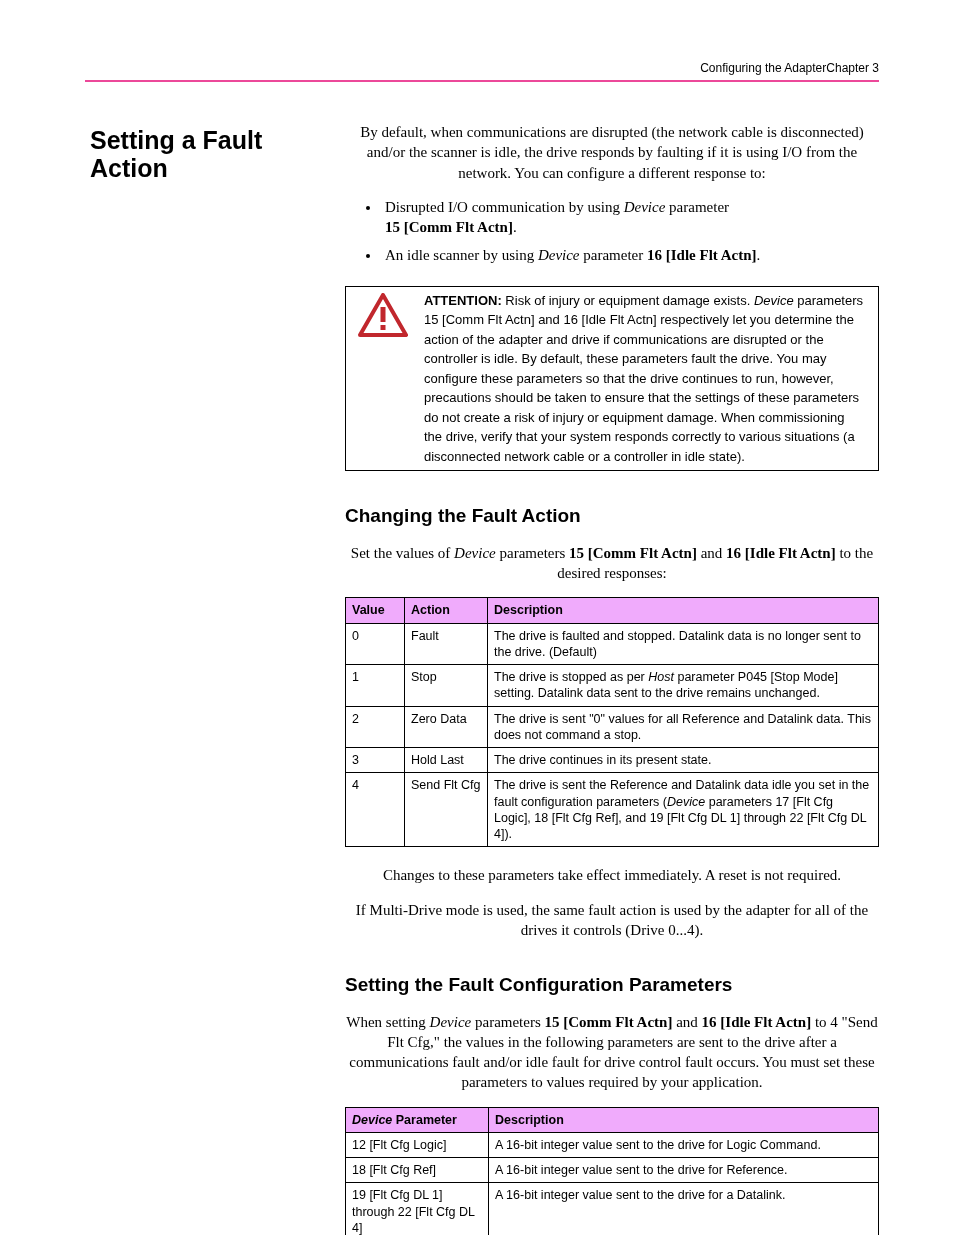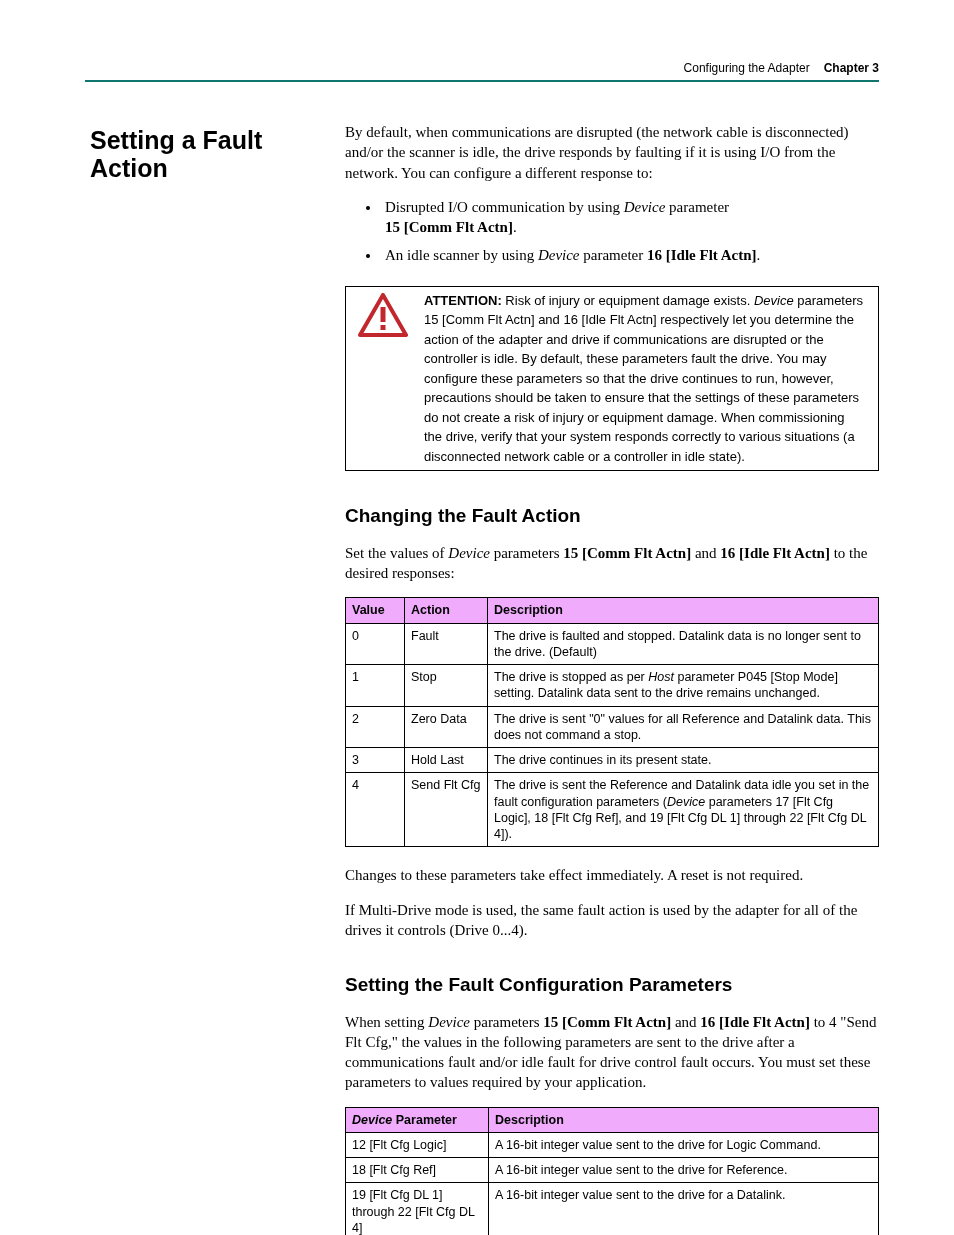--- a/index.html
+++ b/index.html
@@ -11,25 +11,25 @@
     padding: 60px 75px 40px 85px;
     width: 954px;
     box-sizing: border-box;
     line-height: 1.35;
   }
   .header-line {
     display: flex;
     justify-content: flex-end;
     font-family: Arial, Helvetica, sans-serif;
     font-size: 12px;
-    border-bottom: 2px solid #0f766e;
+    border-bottom: 2px solid #ec4899;
     padding-bottom: 4px;
     margin-bottom: 40px;
   }
-  .header-line .chap { font-weight: bold; margin-left: 14px; }
+  .header-line .chap { font-weight: normal; }
   .two-col {
     display: flex;
     align-items: flex-start;
   }
   .col-left {
     width: 260px;
     flex-shrink: 0;
   }
   .col-right {
     flex: 1;
@@ -40,21 +40,21 @@
     font-size: 25px;
     margin: 5px;
     line-height: 1.1;
   }
   .subheading {
     font-family: Arial, Helvetica, sans-serif;
     font-weight: bold;
     font-size: 19px;
     margin: 32px 0 14px 0;
   }
-  p { margin: 0 0 14px 0; }
+  p { margin: 0 0 14px 0; text-align: center; }
   ul { margin: 0 0 20px 0; padding-left: 36px; }
   li { margin-bottom: 8px; padding-left: 4px; }
   .italic { font-style: italic; }
   .bold { font-weight: bold; }
   .attention-box {
     display: flex;
     border: 1px solid #000;
     padding: 4px 12px;
     margin: 10px 0 0 0;
     font-family: Arial, Helvetica, sans-serif;

